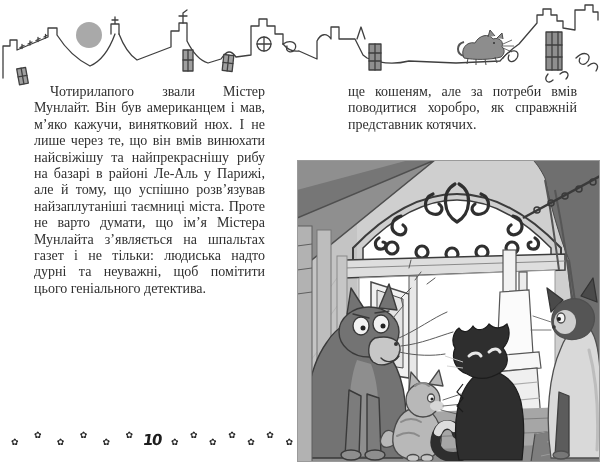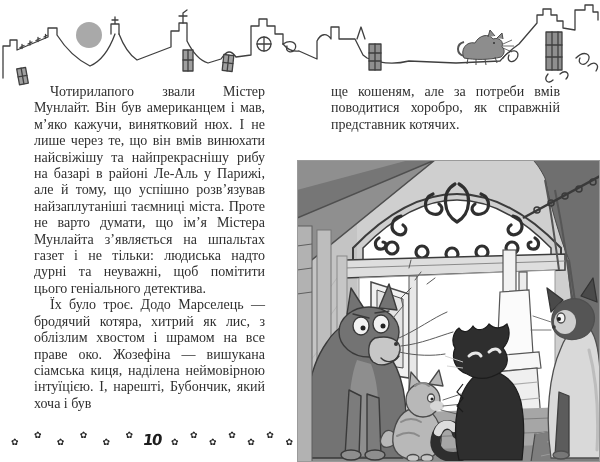--- a/index.html
+++ b/index.html
@@ -6,21 +6,21 @@
   body{
     width:600px;height:462px;position:relative;overflow:hidden;
     background:#ffffff;color:#2f2f2f;
     font-family:"Liberation Serif", serif;
   }
   .top-strip{position:absolute;left:0;top:0;width:600px;height:88px;}
   .text-col{position:absolute;text-align:justify;font-size:14px;line-height:16.4px;}
   .text-col p{margin:0;text-indent:16px;}
   .text-col p.continuation{text-indent:0;}
   #left-text{left:34px;top:84px;width:231px;}
-  #right-text{left:331px;top:84px;width:229px;font-family:Liberation Serif, serif;}
+  #right-text{left:348px;top:84px;width:229px;font-family:Liberation Serif, serif;}
   .illustration{position:absolute;left:297px;top:160px;width:303px;height:302px;}
   .footer{position:absolute;left:8px;top:421px;width:288px;height:26px;display:flex;align-items:flex-end;}
   .paw-sub{flex:1;display:flex;justify-content:space-between;padding:0 3px;align-items:flex-end;}
   .paw{font-family:"DejaVu Sans",sans-serif;font-size:9px;color:#262626;line-height:1;}
   .paw-sub .paw:nth-child(even){transform:translateY(-7px);}
   .page-num{
     font-family:"DejaVu Sans",sans-serif;font-weight:bold;font-size:15px;
     letter-spacing:-1.5px;transform:skewX(-8deg);margin:0 7px;color:#1d1d1d;
     position:relative;top:2px;
   }
@@ -76,21 +76,20 @@
     <path d="M12,32 C8,24 14,15 23,17 C27,9 37,7 41,13 C47,11 52,15 50,21 C53,23 53,28 49,31 C38,34 22,34 12,32 Z" fill="#8d8d8d" stroke="#4a4a4a" stroke-width="1"></path>
     <path d="M36,11 L38,4 L43,10 M45,12 L50,7 L51,13" fill="#8d8d8d" stroke="#4a4a4a" stroke-width="1"></path>
     <path d="M16,32 L15,38 M24,33 L24,39 M33,33 L34,39 M43,31 L45,37" stroke="#4a4a4a" stroke-width="1" fill="none"></path>
     <path d="M51,18 L60,14 M51,20 L62,20 M51,22 L60,26" stroke="#4a4a4a" stroke-width="0.8" fill="none"></path>
     <circle cx="42" cy="17" r="1" fill="#333333"></circle>
   </g>
 </svg>
 
 <div class="text-col" id="left-text">
   <p>Чотирилапого звали Містер Мунлайт. Він був американцем і мав, м’яко кажучи, винятковий нюх. І не лише через те, що він вмів винюхати найсвіжішу та найпрекраснішу рибу на базарі в районі Ле-Аль у Парижі, але й тому, що успішно розв’язував найзаплутаніші таємниці міста. Проте не варто думати, що ім’я Містера Мунлайта з’являється на шпальтах газет і не тільки: людиська надто дурні та неуважні, щоб помітити цього геніального детектива.</p>
-  <p>Їх було троє. Додо Марселець — бродячий котяра, хитрий як лис, з облізлим хвостом і шрамом на все праве око. Жозефіна — вишукана сіамська киця, наділена неймовірною інтуїцією. І, нарешті, Бубончик, який хоча і був</p>
 </div>
 
 <div class="text-col" id="right-text">
   <p class="continuation">ще кошеням, але за потреби вмів поводитися хоробро, як справжній представник котячих.</p>
 </div>
 
 <svg class="illustration" viewBox="0 0 303 302" xmlns="http://www.w3.org/2000/svg">
 
   <rect x="0" y="0" width="303" height="302" fill="#cfcfcf"></rect>
   <rect x="0" y="0" width="60" height="302" fill="#c4c4c4"></rect>

